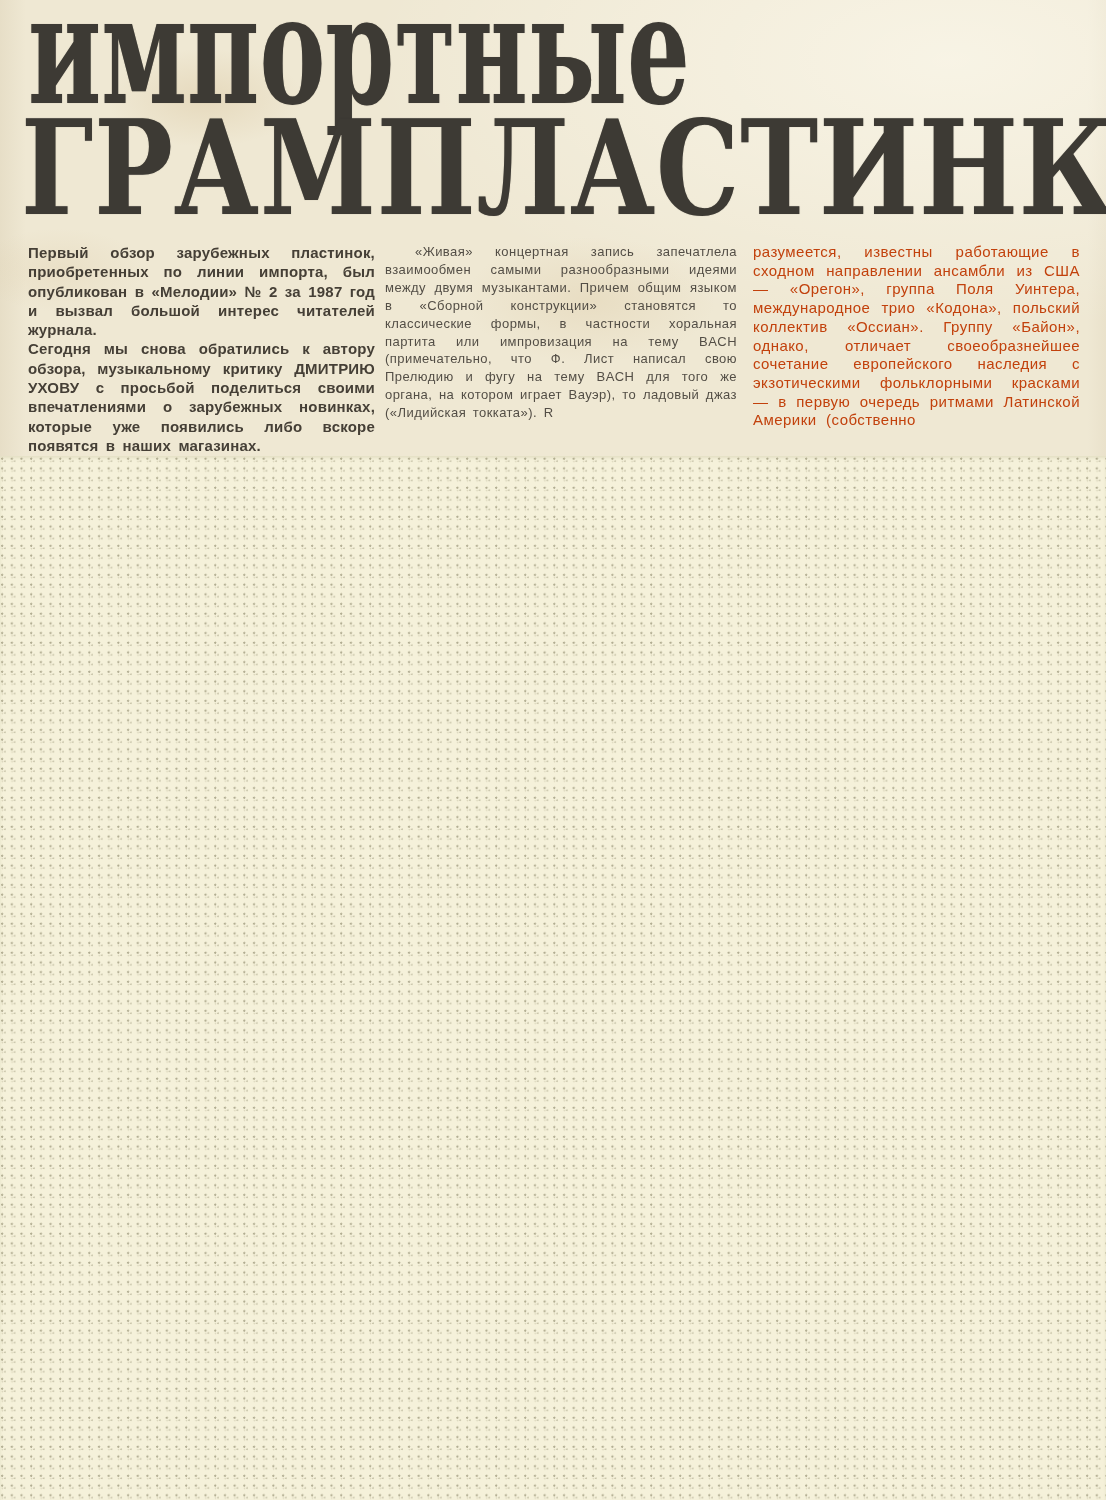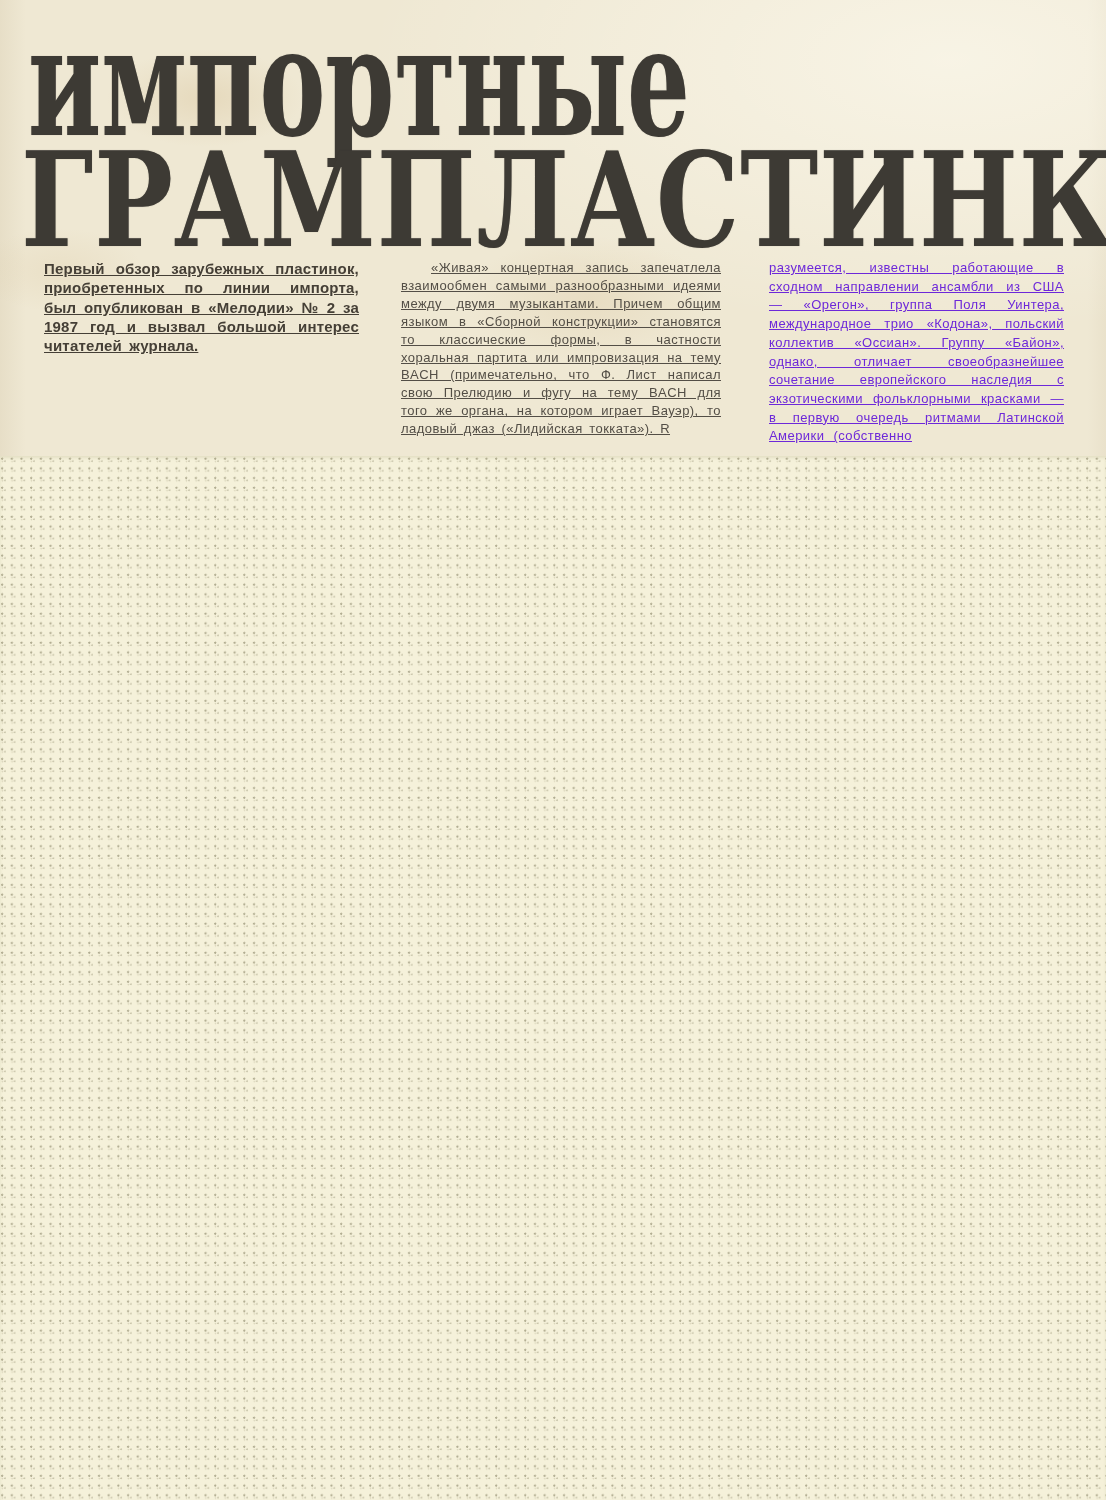--- a/index.html
+++ b/index.html
@@ -37,21 +37,21 @@
     background-color: #f5f1da;
     background-image:
       radial-gradient(circle at 2.2px 2.6px, rgba(122,117,86,0.55) 0.8px, rgba(122,117,86,0) 1.4px),
       radial-gradient(circle at 5.0px 5.2px, rgba(122,117,86,0.35) 0.7px, rgba(122,117,86,0) 1.2px),
       radial-gradient(circle at 2.4px 5.4px, rgba(150,145,110,0.30) 0.6px, rgba(150,145,110,0) 1.1px);
     background-size: 9.7px 9.7px;
     box-shadow: inset 0 2px 3px rgba(180,170,130,0.25);
   }
 
   
-  .masthead { position: absolute; inset: 0; z-index: 2; margin-top: 32px; }
+  .masthead { position: absolute; inset: 0; z-index: 2; }
   .headline {
     position: absolute;
     font-family: "DejaVu Serif", serif;
     font-weight: 700;
     color: #3d3a34;
     white-space: nowrap;
     transform-origin: 0 0;
     text-shadow: 0 0 1px rgba(61,58,52,0.45);
   }
   .headline-1 {
@@ -72,21 +72,21 @@
 
   
   .columns {
     position: absolute;
     left: 28px;
     top: 243px;
     width: 1052px;
     display: flex;
     z-index: 2;
   }
-  .col p { margin: 16px; text-align: justify; text-decoration: underline; }
+  .col p { margin: 0; text-align: justify; }
   .col-intro {
     width: 347px;
     margin-right: 10px;
     font-weight: 700;
     font-size: 15px;
     line-height: 19.3px;
     color: #453f36;
     letter-spacing: 0.2px;
     word-spacing: 3px;
   }
@@ -95,42 +95,43 @@
     margin-right: 16px;
     font-size: 13px;
     line-height: 17.9px;
     color: #534e46;
     letter-spacing: 0.45px;
     word-spacing: 2.5px;
   }
   .col-mid p { text-indent: 30px; }
   .col-right {
     width: 327px;
-    font-size: 13px;
+    font-size: 15px;
     line-height: 18.7px;
-    color: #6d28d9;
+    color: #c2410c;
     letter-spacing: 0.45px;
     word-spacing: 5px;
   }
 </style>
 </head>
 <body>
 
 <div class="paper-texture"></div>
 
 <div class="halftone"></div>
 
 <header class="masthead">
   <div class="headline headline-1">импортные</div>
   <div class="headline headline-2">ГРАМПЛАСТИНКИ</div>
 </header>
 
 <section class="columns">
   <article class="col col-intro">
     <p>Первый обзор зарубежных пластинок, приобретенных по линии импорта, был опубликован в «Мелодии» № 2 за 1987 год и вызвал большой интерес читателей журнала.</p>
+    <p>Сегодня мы снова обратились к автору обзора, музыкальному критику ДМИТРИЮ УХОВУ с просьбой поделиться своими впечатлениями о зарубежных новинках, которые уже появились либо вскоре появятся в наших магазинах.</p>
   </article>
 
   <article class="col col-mid">
     <p>«Живая» концертная запись запечатлела взаимообмен самыми разнообразными идеями между двумя музыкантами. Причем общим языком в «Сборной конструкции» становятся то классические формы, в частности хоральная партита или импровизация на тему BACH (примечательно, что Ф. Лист написал свою Прелюдию и фугу на тему BACH для того же органа, на котором играет Вауэр), то ладовый джаз («Лидийская токката»). R</p>
   </article>
 
   <article class="col col-right">
     <p>разумеется, известны работающие в сходном направлении ансамбли из США — «Орегон», группа Поля Уинтера, международное трио «Кодона», польский коллектив «Оссиан». Группу «Байон», однако, отличает своеобразнейшее сочетание европейского наследия с экзотическими фольклорными красками — в первую очередь ритмами Латинской Америки (собственно</p>
   </article>
 </section>

